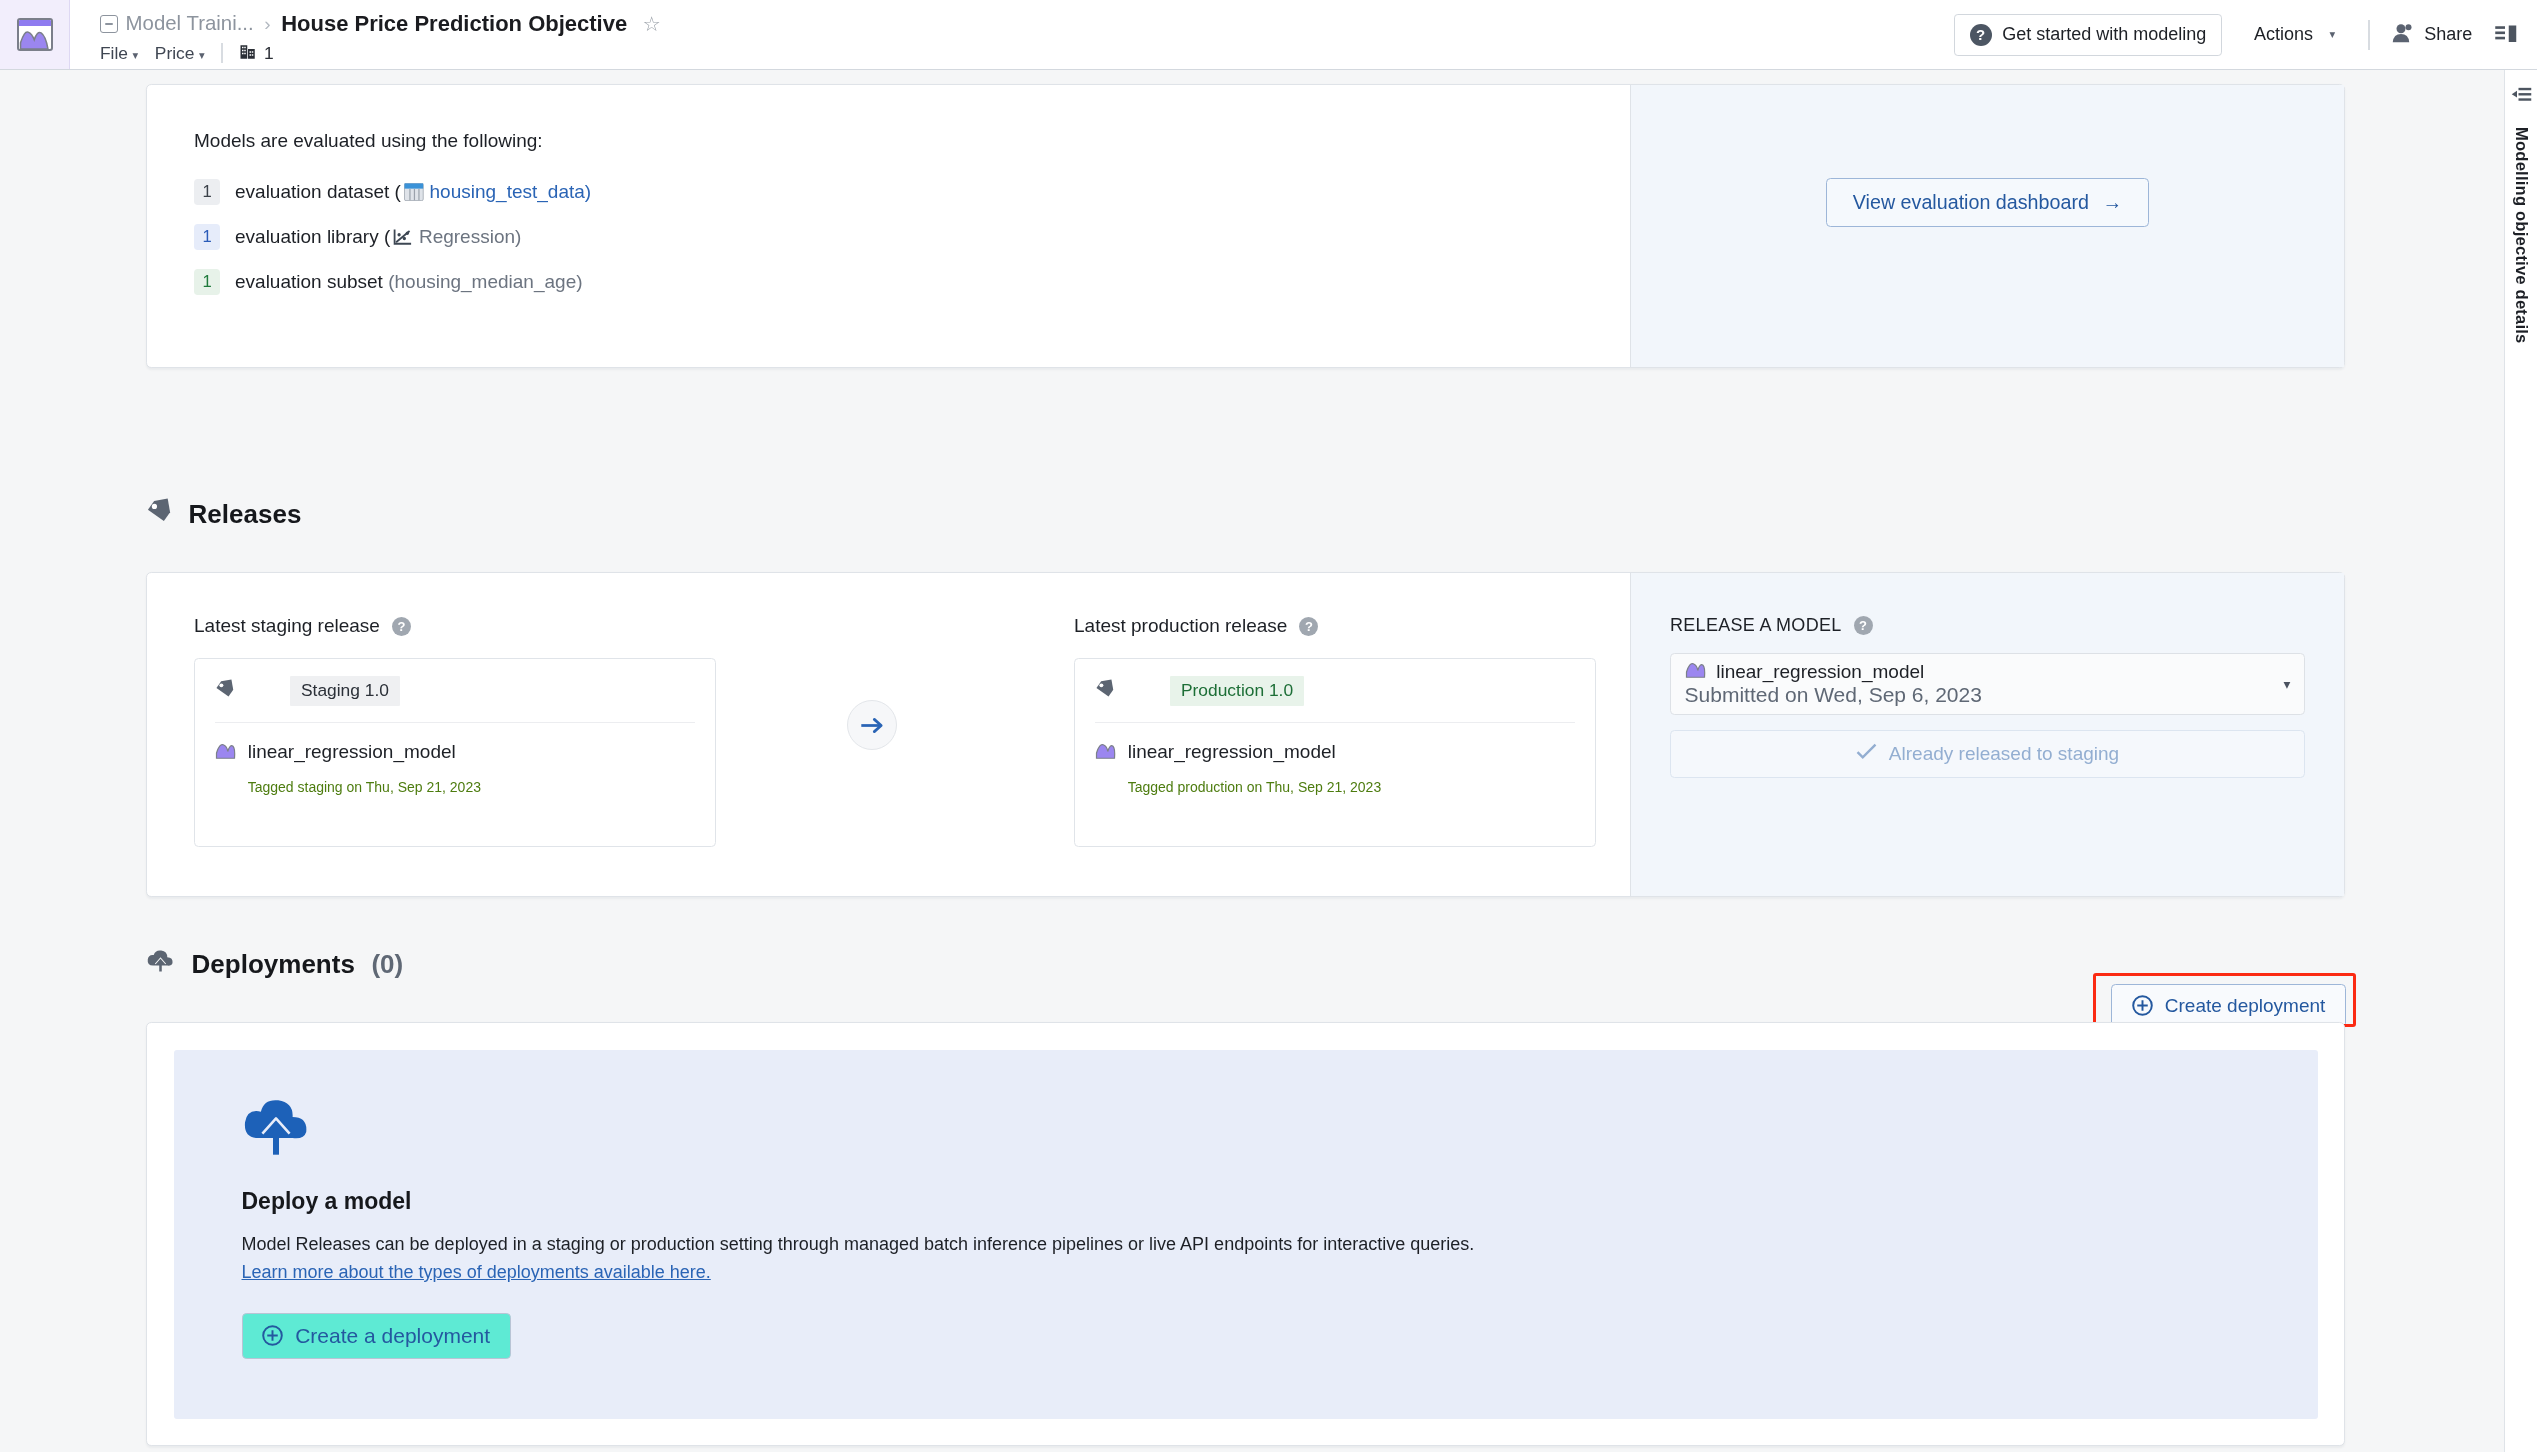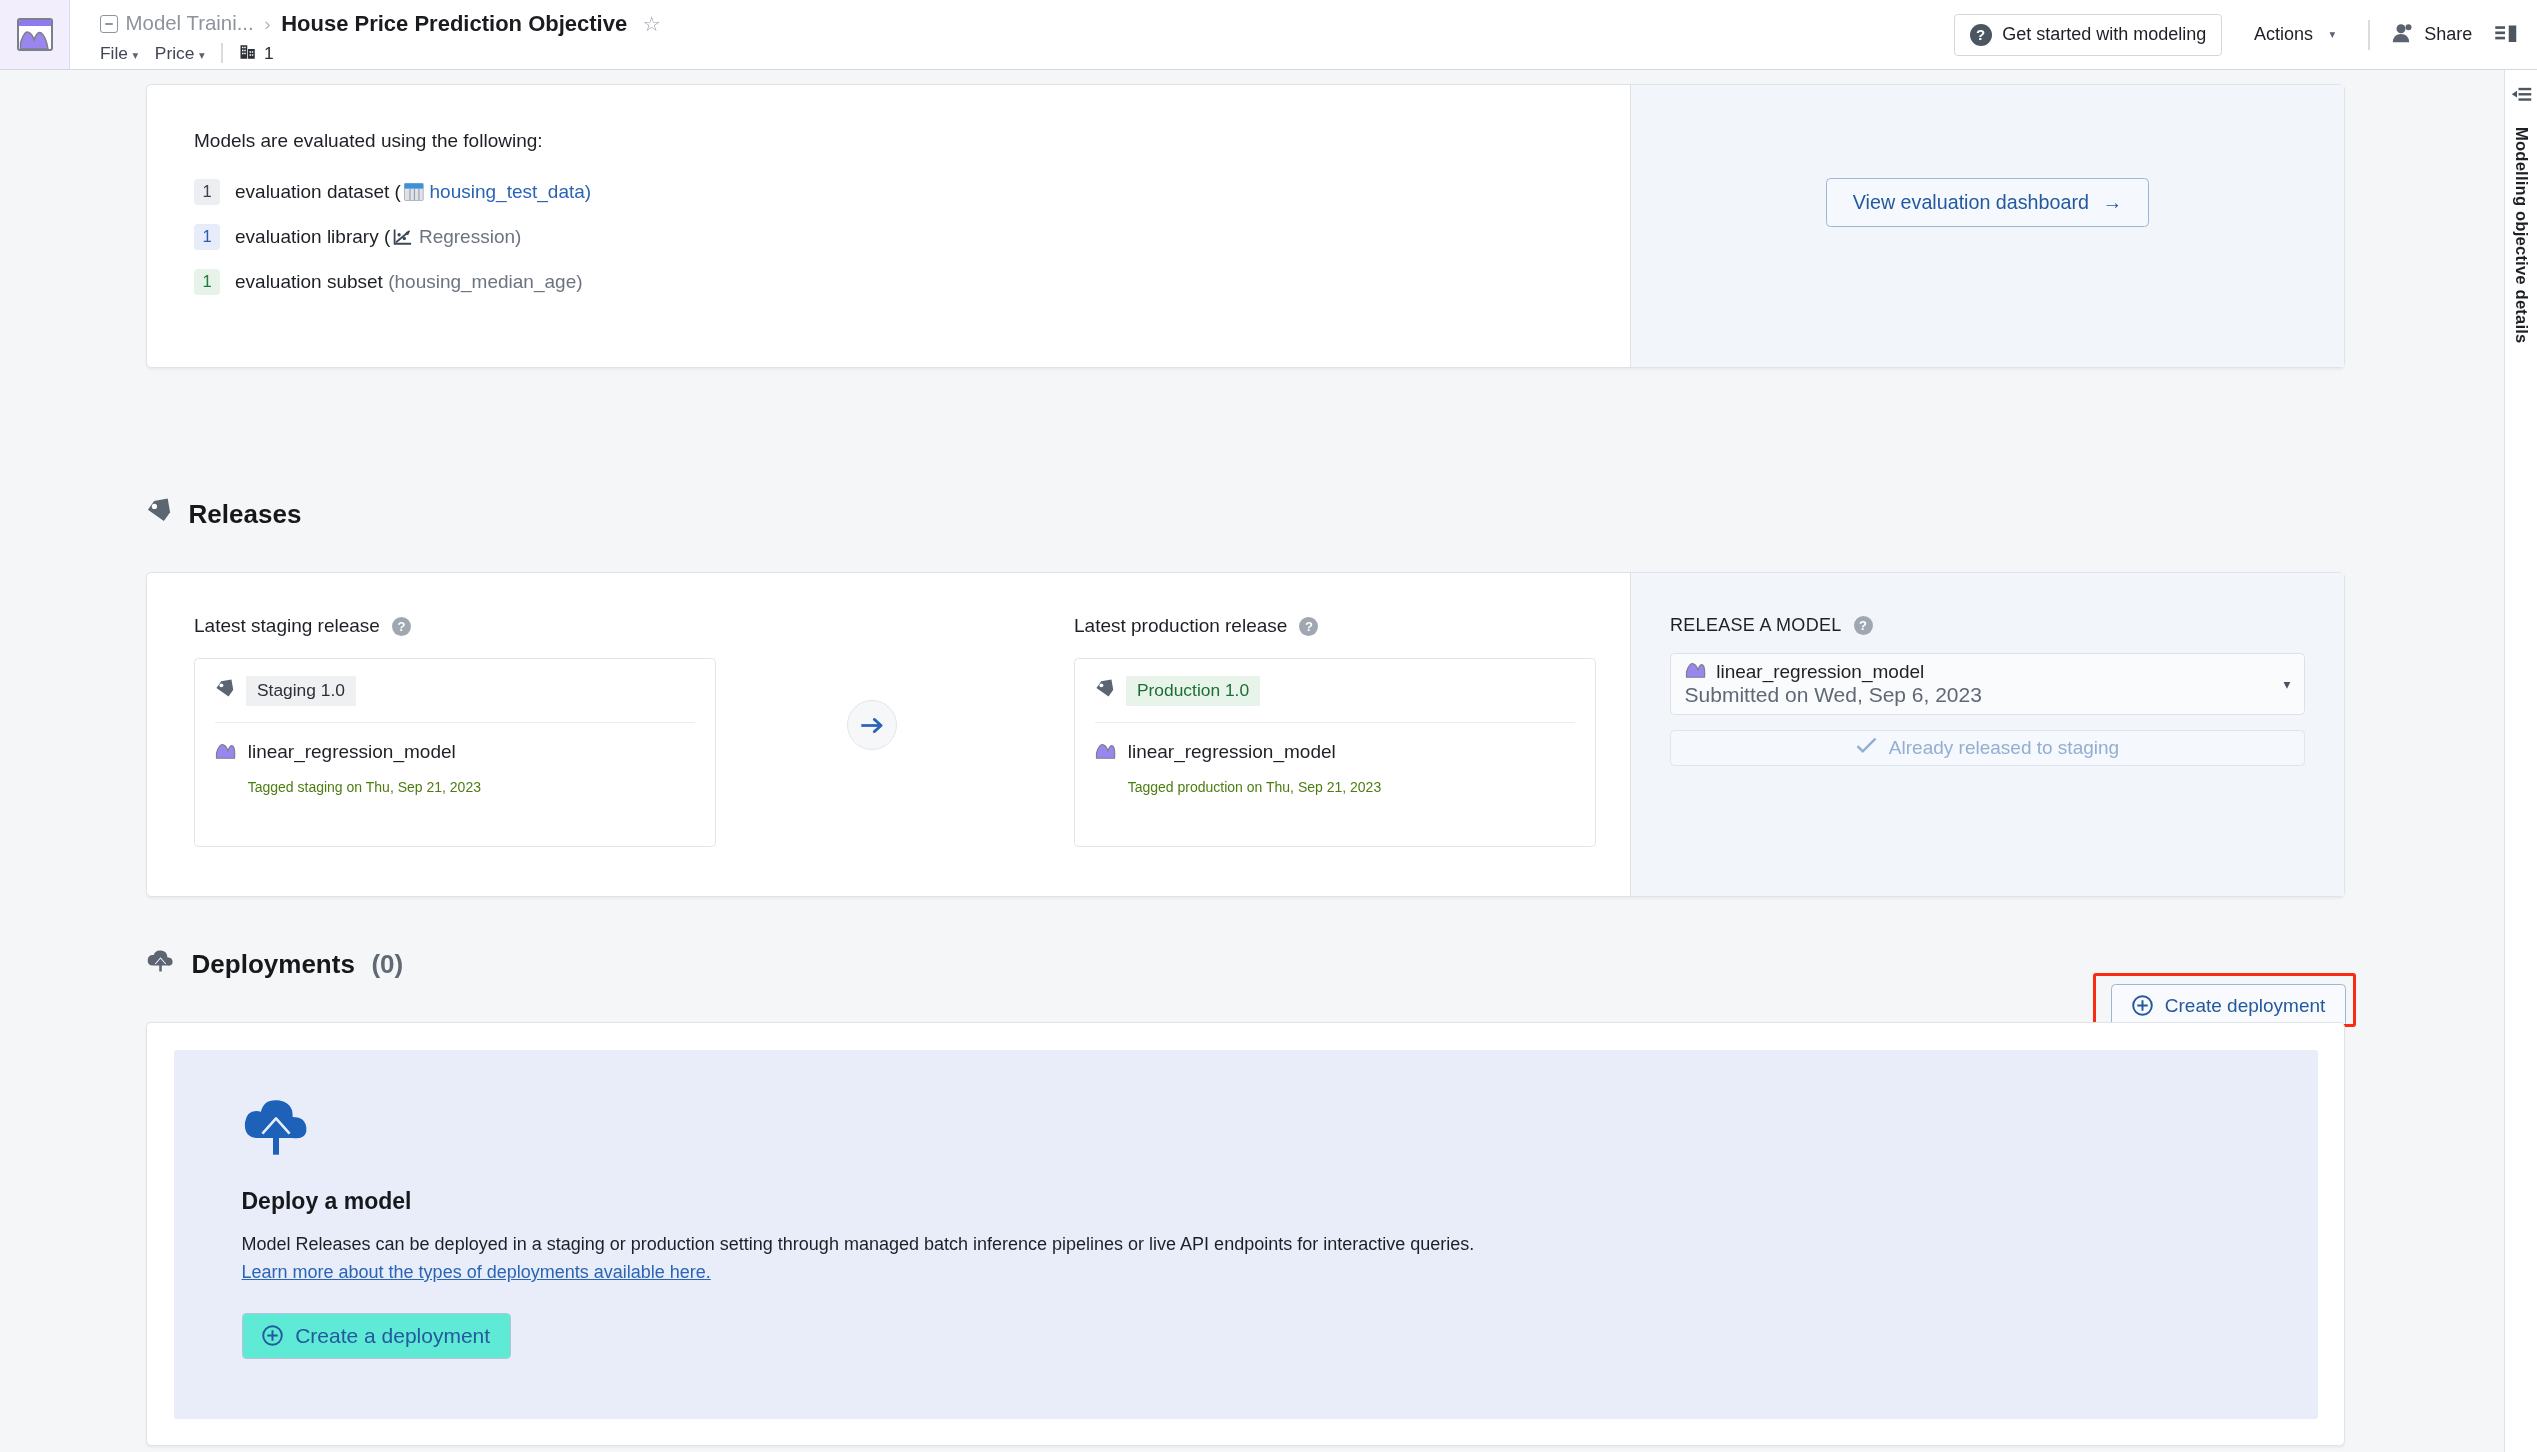--- a/index.html
+++ b/index.html
@@ -135,21 +135,21 @@
     position: absolute; left: 146px; top: 502px; width: 2199px; height: 325px;
     display: flex;
   }
   .rel-main { width: 1483px; padding: 42px 0 0 0; position: relative; }
   .rel-col { position: absolute; top: 42px; }
   .rel-col.staging { left: 47px; width: 522px; }
   .rel-col.prod { left: 927px; width: 522px; }
   .rel-col-label { display: flex; align-items: center; gap: 12px; font-size: 19px; color: #1d2026; margin-bottom: 21px; }
   .rel-box { border: 1.5px solid #e0e4e9; border-radius: 4.5px; height: 189px; padding: 16.6px 19.7px; }
   .rel-tagline { display: flex; align-items: center; gap: 12px; padding-bottom: 16.6px; border-bottom: 1.5px solid #ecedf0; }
-  .rel-tag { border-radius: 1px; padding: 4.5px 10.6px; font-size: 17.4px; }
+  .rel-tag { border-radius: 1px; padding: 4.5px 10.6px; font-size: 17.4px; margin-left: 44px; }
   .rel-tag.staging { background: #eff0f2; color: #2b3038; }
   .rel-tag.prod { background: #e8f3ea; color: #1c6e36; }
   .rel-model { display: flex; gap: 12px; margin-top: 18px; }
   .rel-model-name { font-size: 19px; color: #1d2026; }
   .rel-model-sub { font-size: 14px; color: #4d7c0f; margin-top: 16px; }
 
   .arrow-circle {
     position: absolute; left: 847px; top: 630px;
     width: 50px; height: 50px; border-radius: 50%;
     background: #f6f7f9; border: 1.5px solid #e3e6ea;
@@ -167,21 +167,21 @@
   .model-select {
     border: 1.5px solid #dde1e6; border-radius: 4.5px; background: #fafbfc;
     padding: 9px 13.6px; display: flex; align-items: center; justify-content: space-between;
     height: 62px;
   }
   .model-select-txt .nm { display: flex; align-items: center; gap: 10.6px; font-size: 19px; color: #1d2026; }
   .model-select-txt .sub { font-size: 21px; color: #5f6875; margin-top: 3px; }
   .caret-dn { font-size: 13.6px; color: #4a5260; }
   .btn-already {
     margin-top: 15px; border: 1.5px solid #dce5f0; border-radius: 4.5px; background: #f5f8fc;
-    height: 36px; display: flex; align-items: center; justify-content: center; gap: 12px;
+    height: 48px; display: flex; align-items: center; justify-content: center; gap: 12px;
     font-size: 19px; color: #93aed1;
   }
 
   
   .dep-card {
     position: absolute; left: 146px; top: 952px; width: 2199px; height: 424px;
     padding: 26.5px 26.5px 0 26.5px;
   }
   .dep-inner {
     background: #e8edf9; border-radius: 3px; height: 369px;

